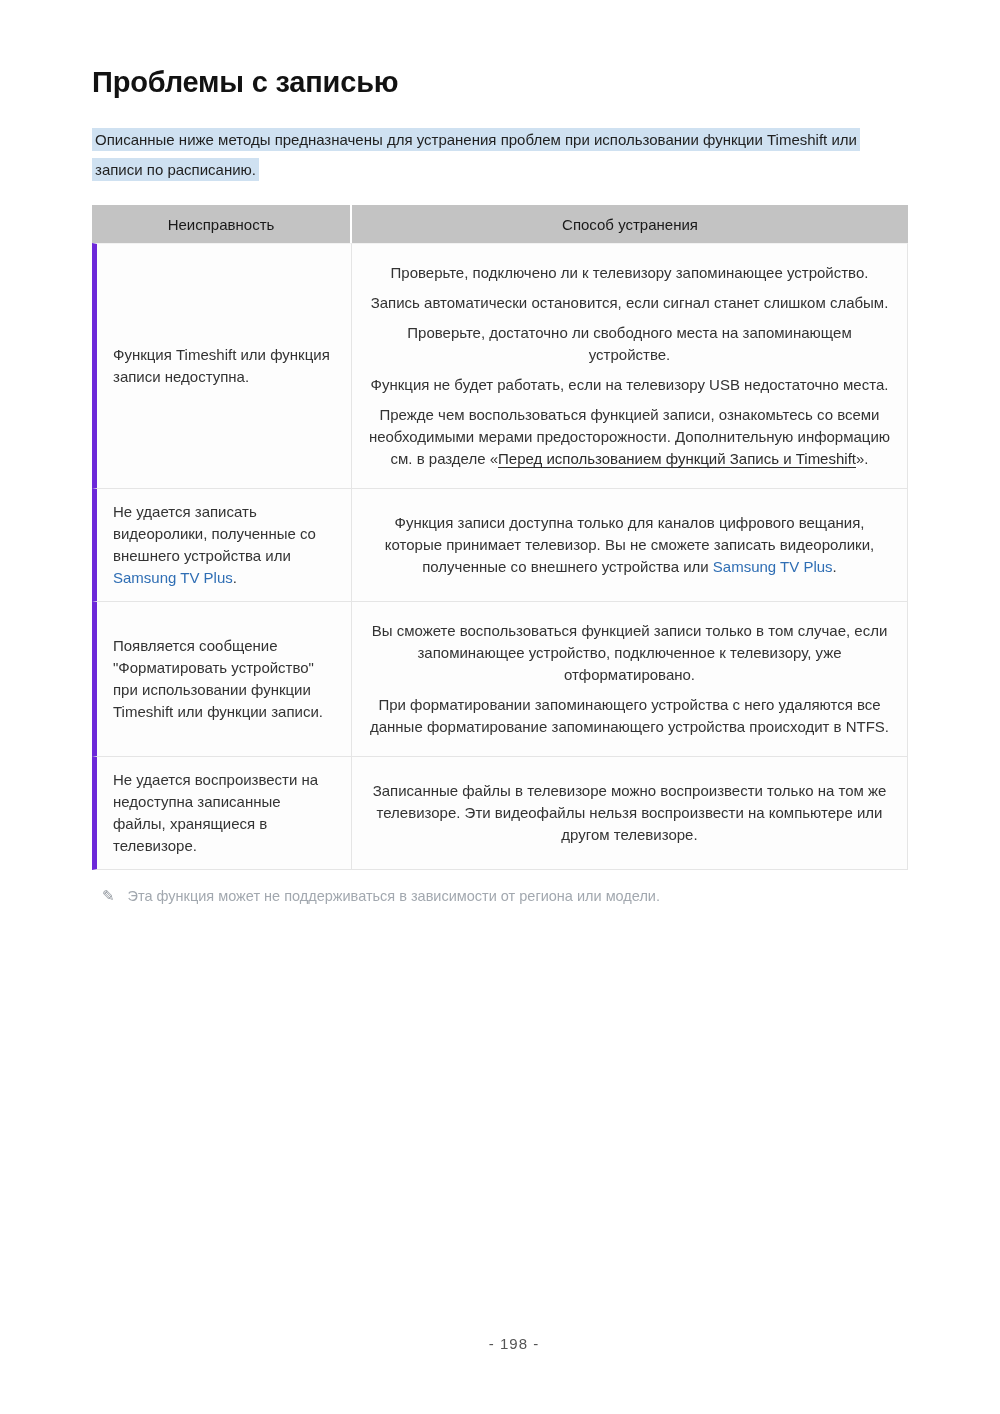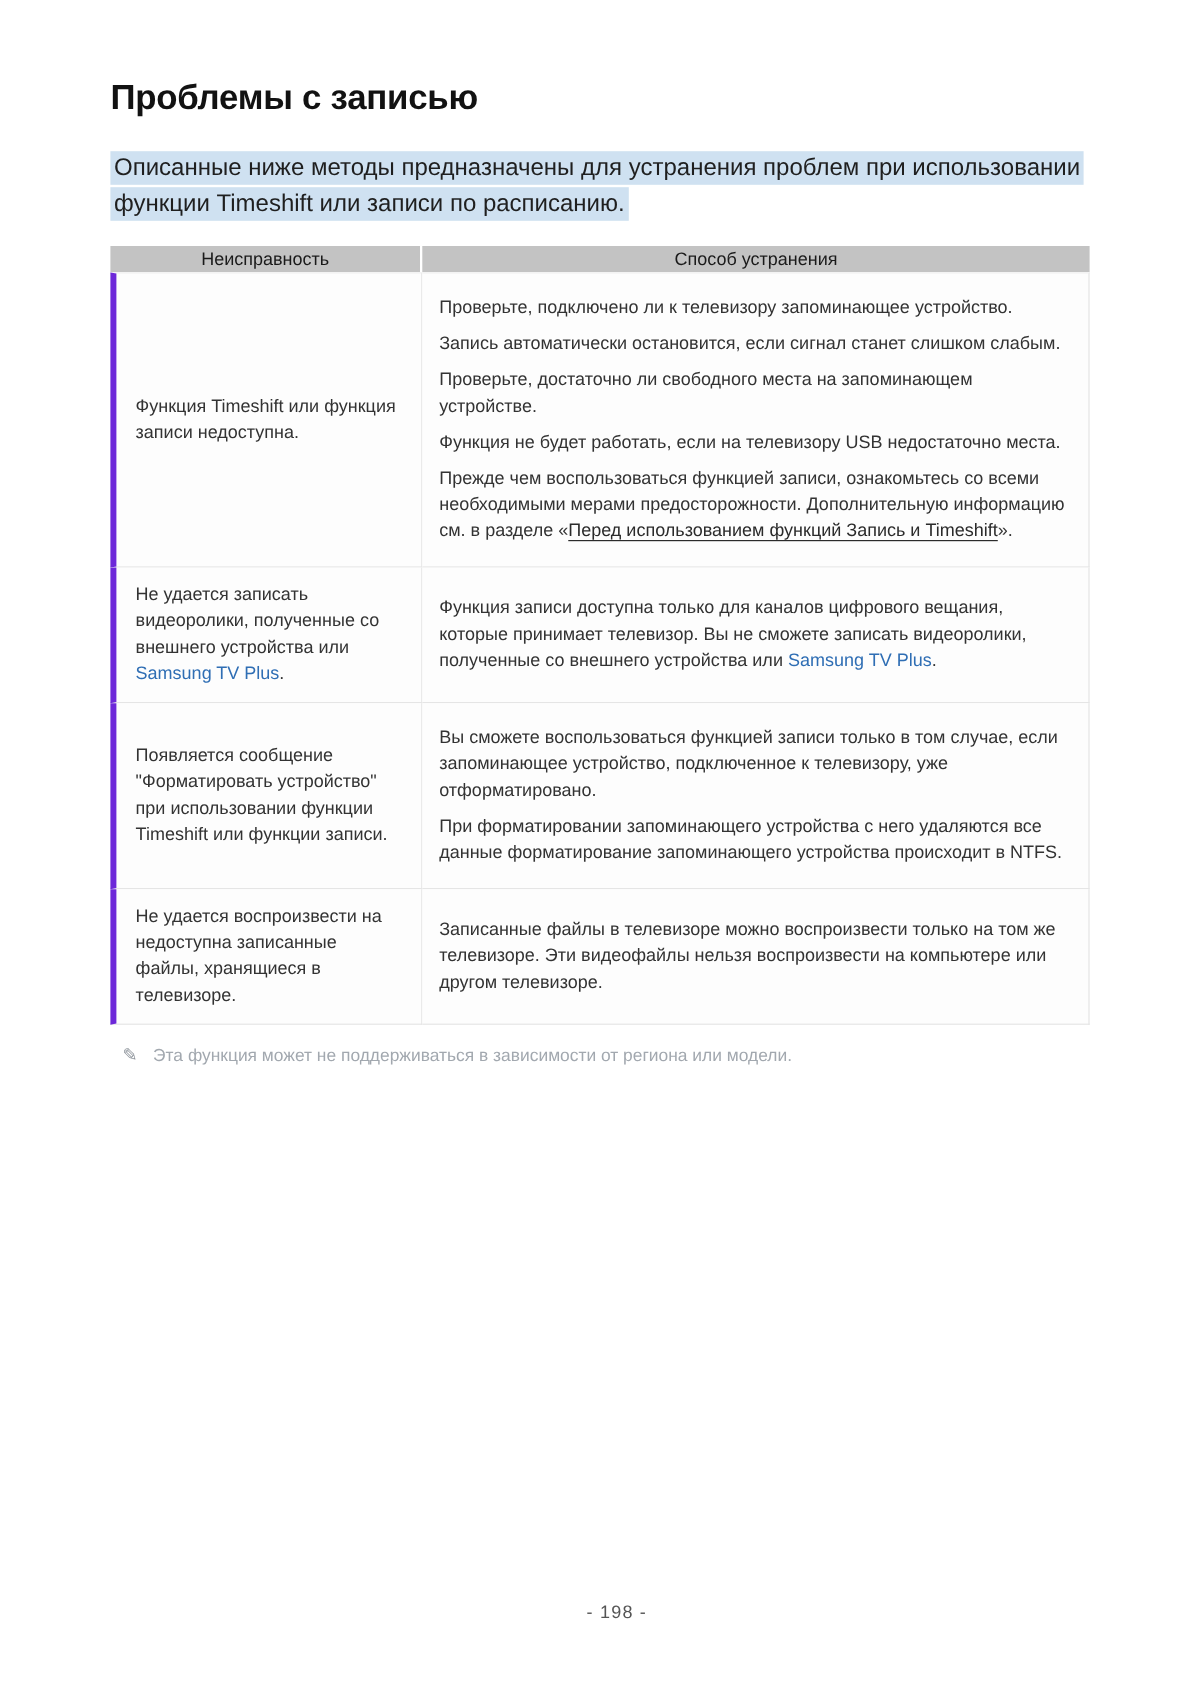--- a/index.html
+++ b/index.html
@@ -22,21 +22,21 @@
     margin: 0;
     padding-top: 66px;
     font-size: 29px;
     font-weight: 600;
     color: #121212;
     letter-spacing: -0.2px;
   }
 
   .intro {
     margin: 26px 0 0 0;
-    font-size: 20px;
+    font-size: 15px;
     line-height: 30px;
     color: #1f1f1f;
   }
   .intro .hl {
     background: var(--highlight_bg, #cfe1f1);
     padding: 3px 3px;
     -webkit-box-decoration-break: clone;
     box-decoration-break: clone;
   }
 
@@ -44,21 +44,21 @@
     width: 100%;
     border-collapse: separate;
     border-spacing: 0;
     margin-top: 20px;
     table-layout: fixed;
   }
   col.c-problem { width: 260px; }
 
   thead th {
     background: var(--header_bg, #c3c3c3);
-    height: 22px;
+    height: 38px;
     font-size: 15px;
     font-weight: 500;
     color: #1a1a1a;
     text-align: center;
     padding: 0;
   }
   thead th:first-child { border-right: 2px solid #ffffff; }
 
   tbody td {
     background: #fdfdfd;
@@ -67,21 +67,21 @@
     vertical-align: middle;
     font-size: 15px;
     line-height: 22px;
     color: #333333;
   }
   tbody tr:first-child td { border-top: 1px solid #f2f2f2; }
   tbody td:first-child { border-left: 5px solid #6d28d9; }
 
   td.problem { padding: 12px 16px; }
   td.solution { padding: 10px 14px; }
-  td.solution p { margin: 8px 0; }
+  td.solution p { margin: 8px 0; text-align: center; }
 
   .ref-link {
     color: #2b2b2b;
     text-decoration: underline;
     text-underline-offset: 3px;
     cursor: pointer;
   }
   .ext-link {
     color: var(--link_color, #2f6eb4);
     cursor: pointer;

